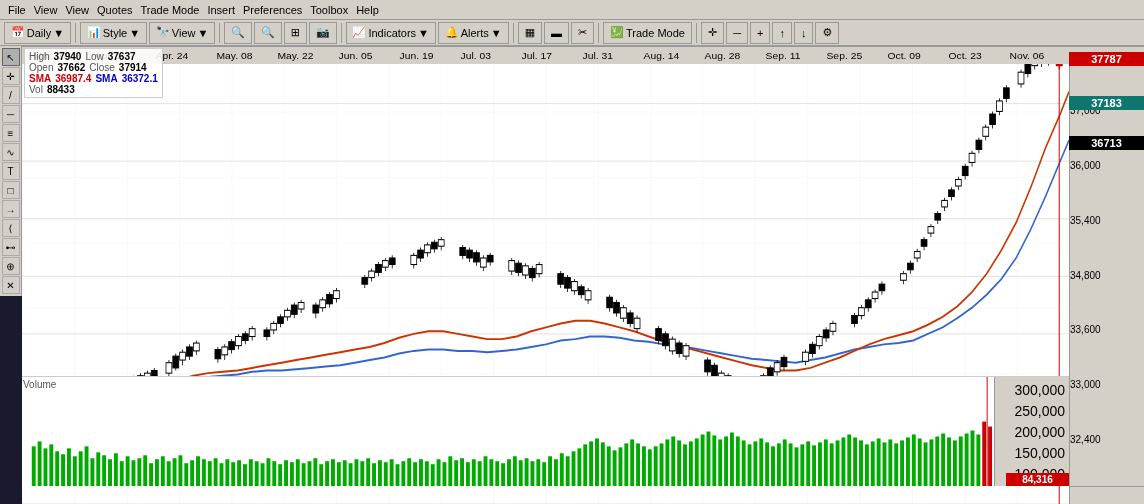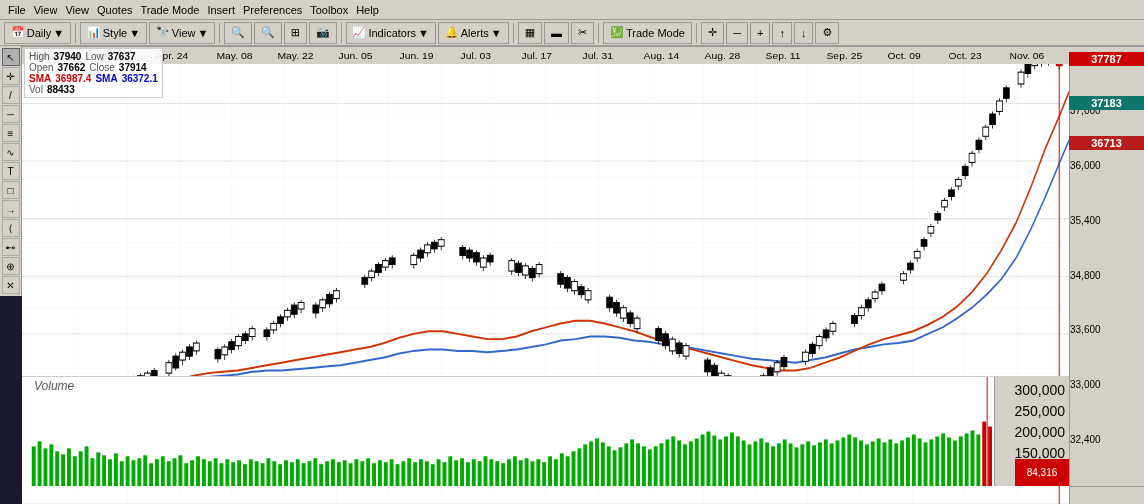--- a/index.html
+++ b/index.html
@@ -32,25 +32,25 @@
 
     
     #main-chart { position: absolute; left: 0; top: 0; right: 75px; bottom: 0; }
     #price-axis { position: absolute; right: 0; top: 0; width: 75px; bottom: 0; background: #d4d0c8; border-left: 1px solid #999; display: flex; flex-direction: column; justify-content: space-between; padding: 4px 0; }
     .price-label { font-size: 10px; text-align: left; padding-right: 4px; color: #000; }
 
     
     .price-badge { position: absolute; right: 0; width: 75px; color: #fff; font-size: 11px; font-weight: bold; text-align: center; padding: 1px 2px; z-index: 10; }
     .badge-red { background: #cc0000; }
     .badge-blue-dark { background: #0f766e; }
-    .badge-green { background: #b91c1c; }
+    .badge-green { background: #000000; }
 
     
     #vol-area { position: absolute; left: 22px; bottom: 18px; right: 75px; height: 110px; background: #fff; border-top: 1px solid #ccc; }
-    #vol-label { position: absolute; left: 12px; top: 2px; font-size: 12px; color: #555; z-index: 5; font-style: italic; }
+    #vol-label { position: absolute; left: 1px; top: 2px; font-size: 10px; color: #555; z-index: 5; }
     #vol-axis { position: absolute; right: 0; top: 0; width: 75px; height: 100%; background: #d4d0c8; border-left: 1px solid #999; display: flex; flex-direction: column; justify-content: space-around; padding: 2px 0; }
     .vol-label { font-size: 14px; text-align: right; padding-right: 4px; }
 
     
     #date-axis { position: absolute; left: 22px; bottom: 0; right: 75px; height: 18px; background: #d4d0c8; border-top: 1px solid #999; display: flex; align-items: center; font-size: 9px; color: #000; }
     #date-axis-right { position: absolute; right: 0; bottom: 0; width: 75px; height: 18px; background: #d4d0c8; border-top: 1px solid #999; border-left: 1px solid #999; }
 
     svg { width: 100%; height: 100%; }
   </style>
 </head>
@@ -684,21 +684,21 @@
   </svg>
 
   <div id="vol-axis">
     <span class="vol-label">300,000</span>
     <span class="vol-label">250,000</span>
     <span class="vol-label">200,000</span>
     <span class="vol-label">150,000</span>
     <span class="vol-label">100,000</span>
   </div>
 
-  <div style="position:absolute;right:0;bottom:0;width:54px;background:#cc0000;color:#fff;font-size:10px;font-weight:normal;text-align:center;padding:8px;">84,316</div>
+  <div style="position:absolute;right:0;bottom:0;width:63px;background:#cc0000;color:#fff;font-size:10px;font-weight:bold;text-align:center;padding:1px;">84,316</div>
 </div>
 
 <div id="date-axis" style="position:relative;">
   <svg viewBox="0 0 994 18" preserveAspectRatio="none" style="width:100%;height:100%;">
     <rect width="994" height="18" fill="#d4d0c8"></rect>
     <text x="10" y="13" font-size="9" fill="#000">Mar. 27</text>
     <text x="63" y="13" font-size="9" fill="#000">Apr. 10</text>
     <text x="116" y="13" font-size="9" fill="#000">Apr. 24</text>
     <text x="169" y="13" font-size="9" fill="#000">May. 08</text>
     <text x="222" y="13" font-size="9" fill="#000">May. 22</text>

